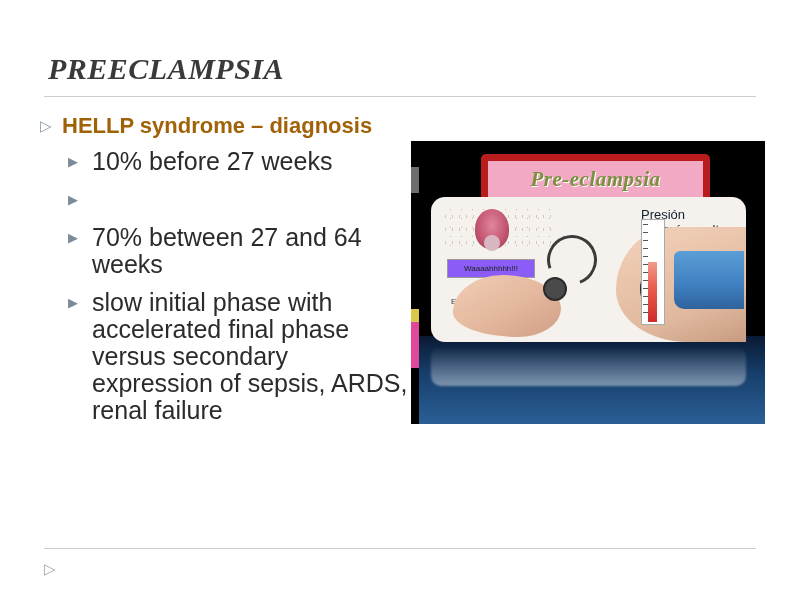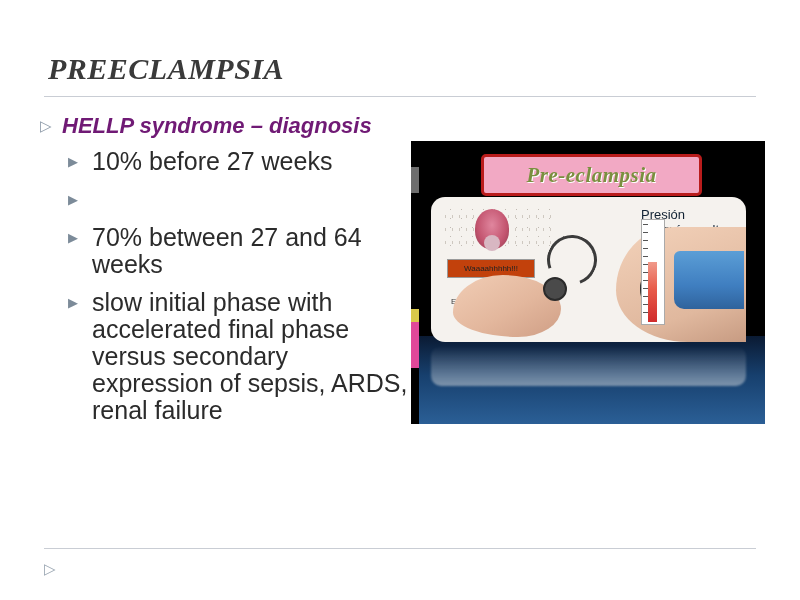--- a/index.html
+++ b/index.html
@@ -57,22 +57,21 @@
     width: 22px;
     font-size: 15px;
     line-height: 28px;
     color: #8d9aa8;
     text-align: left;
   }
   .lvl1 .txt {
     font-size: 22px;
     line-height: 28px;
     font-weight: bold;
-    font-style: italic;
-    color: #701a75;
+    color: #a16207;
   }
   .lvl2-list {
     margin-top: 8px;
     padding-left: 28px;
   }
   .lvl2 {
     display: flex;
     align-items: flex-start;
     margin-bottom: 11px;
   }
@@ -133,21 +132,21 @@
     width: 8px; height: 13px;
     background: #d9c94a;
   }
   .pic-banner {
     position: absolute;
     left: 70px;
     top: 13px;
     width: 215px;
     height: 36px;
     background: #f2a9c4;
-    border: 3px solid #b91c1c;
+    border: 7px solid #b91c1c;
     border-radius: 5px;
     display: flex;
     align-items: center;
     justify-content: center;
   }
   .pic-banner span {
     font-family: "Liberation Serif", serif;
     font-style: italic;
     font-weight: bold;
     font-size: 21px;
@@ -171,21 +170,21 @@
     font-family: "Liberation Sans", sans-serif;
   }
   .label-presion { left: 178px; top: 10px; font-size: 13px; color: #123; margin-left: 32px; }
   .label-edema { left: 20px; top: 100px; font-size: 8px; }
   .wassa-box {
     position: absolute;
     left: 16px;
     top: 62px;
     width: 86px;
     height: 17px;
-    background: #c2410c;
+    background: #8b5cf6;
     border: 1px solid #9a9a9a;
     display: flex;
     align-items: center;
     justify-content: center;
     font-size: 8px;
     color: #222;
   }
   .uterus {
     position: absolute;
     left: 44px;

